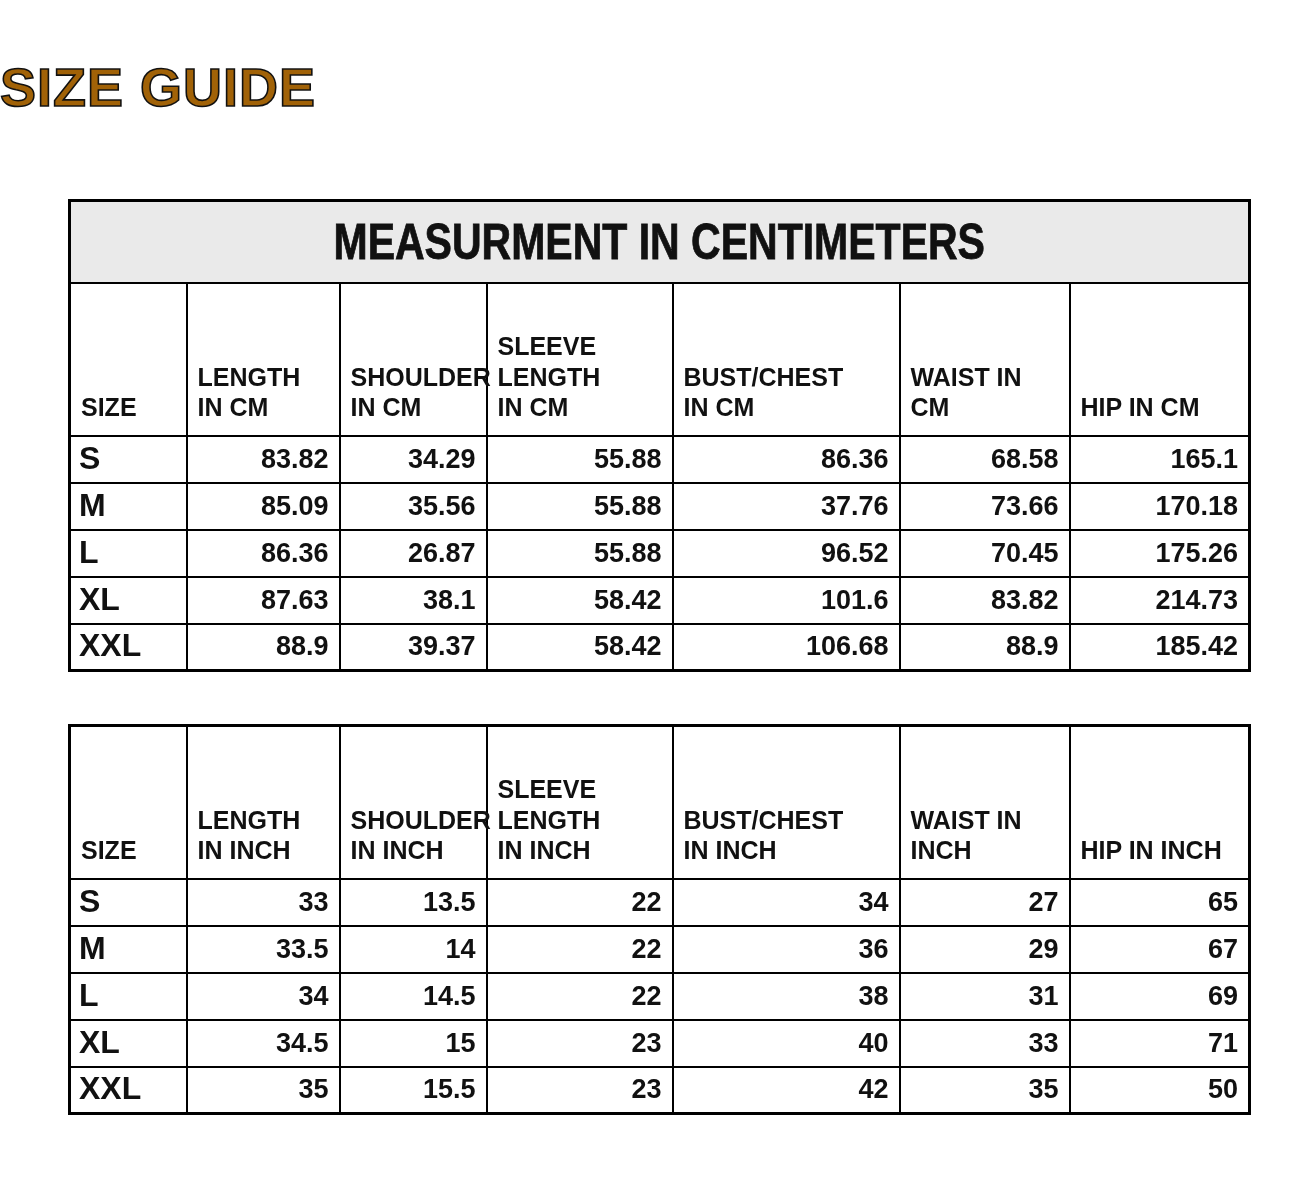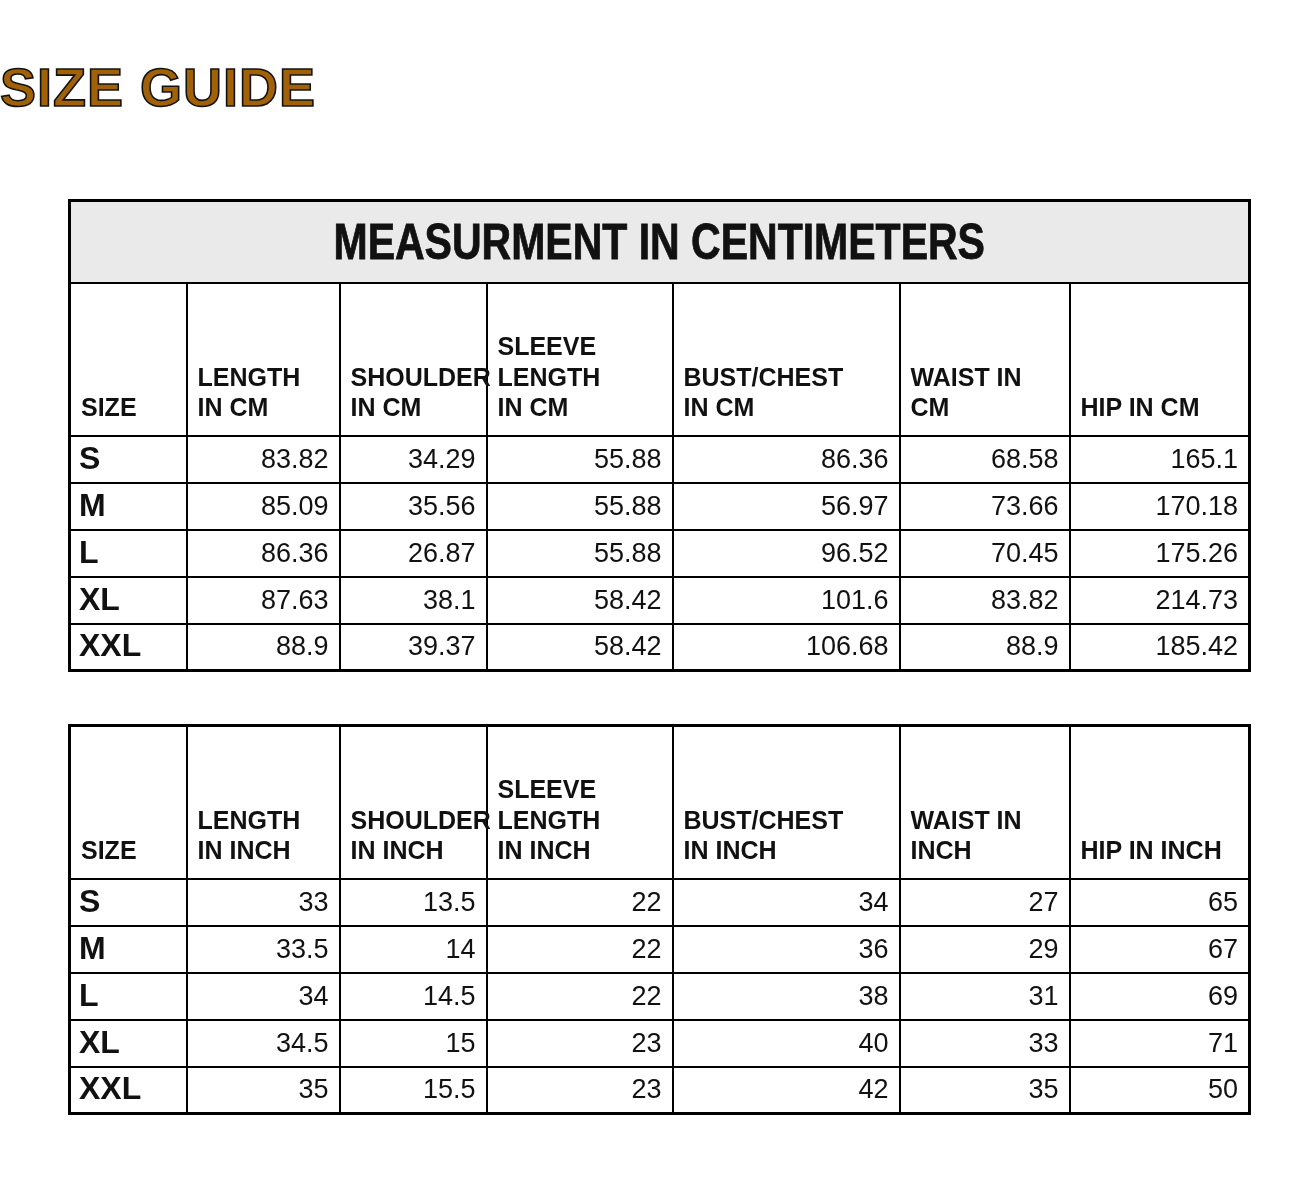--- a/index.html
+++ b/index.html
@@ -77,21 +77,21 @@
     vertical-align: middle;
     font-size: 32px;
     font-weight: 700;
     padding: 0 6px 2px 8px;
     background: #ffffff;
   }
   tbody td.value-cell {
     text-align: right;
     vertical-align: middle;
     font-size: 27px;
-    font-weight: 400;
+    font-weight: 700;
     padding: 0 10px 0 4px;
     background: #ffffff;
   }
 
   col.c0 { width: 117px; }
   col.c1 { width: 153px; }
   col.c2 { width: 147px; }
   col.c3 { width: 186px; }
   col.c4 { width: 227px; }
   col.c5 { width: 170px; }
@@ -144,21 +144,21 @@
           <td class="value-cell">55.88</td>
           <td class="value-cell">86.36</td>
           <td class="value-cell">68.58</td>
           <td class="value-cell">165.1</td>
         </tr>
         <tr>
           <th class="size-label">M</th>
           <td class="value-cell">85.09</td>
           <td class="value-cell">35.56</td>
           <td class="value-cell">55.88</td>
-          <td class="value-cell">56.97</td>
+          <td class="value-cell">37.76</td>
           <td class="value-cell">73.66</td>
           <td class="value-cell">170.18</td>
         </tr>
         <tr>
           <th class="size-label">L</th>
           <td class="value-cell">86.36</td>
           <td class="value-cell">26.87</td>
           <td class="value-cell">55.88</td>
           <td class="value-cell">96.52</td>
           <td class="value-cell">70.45</td>

